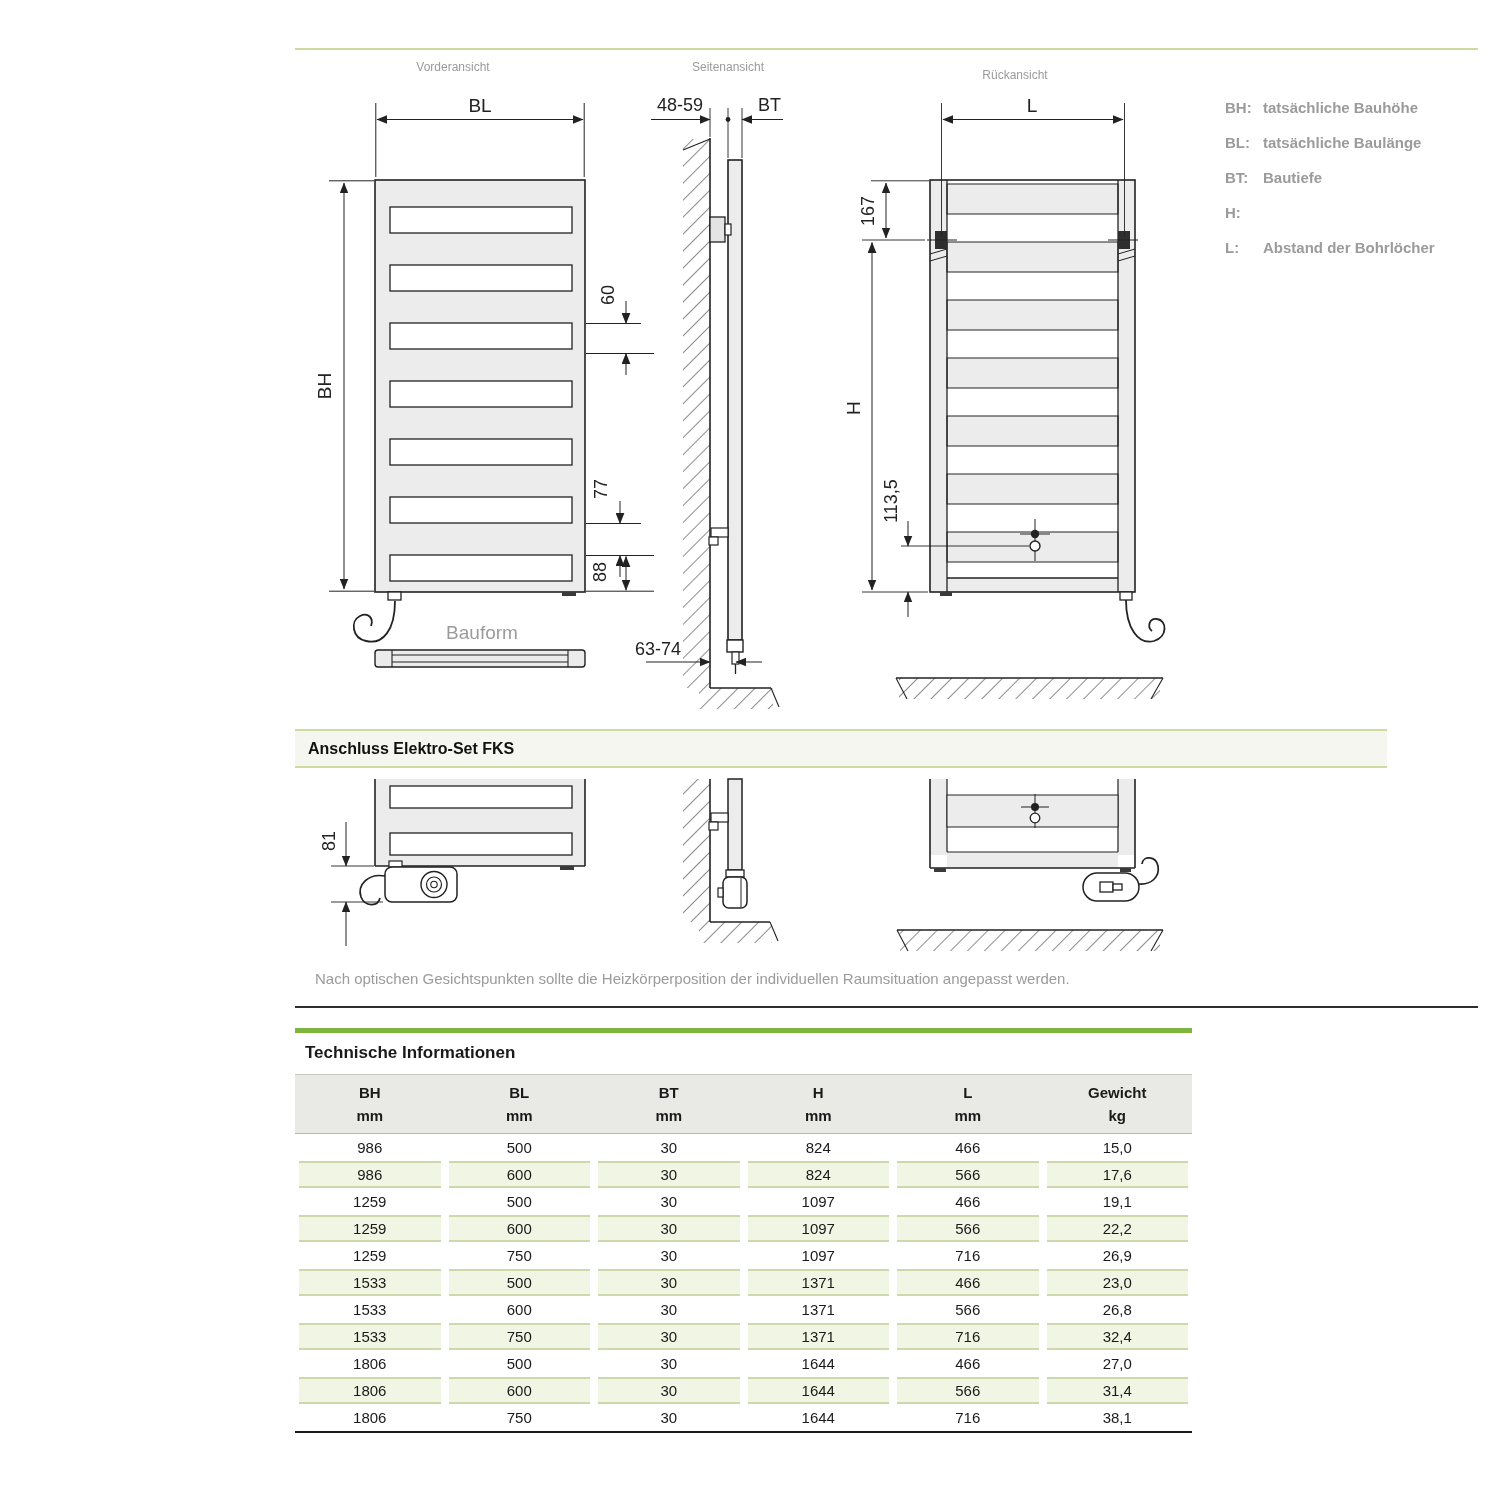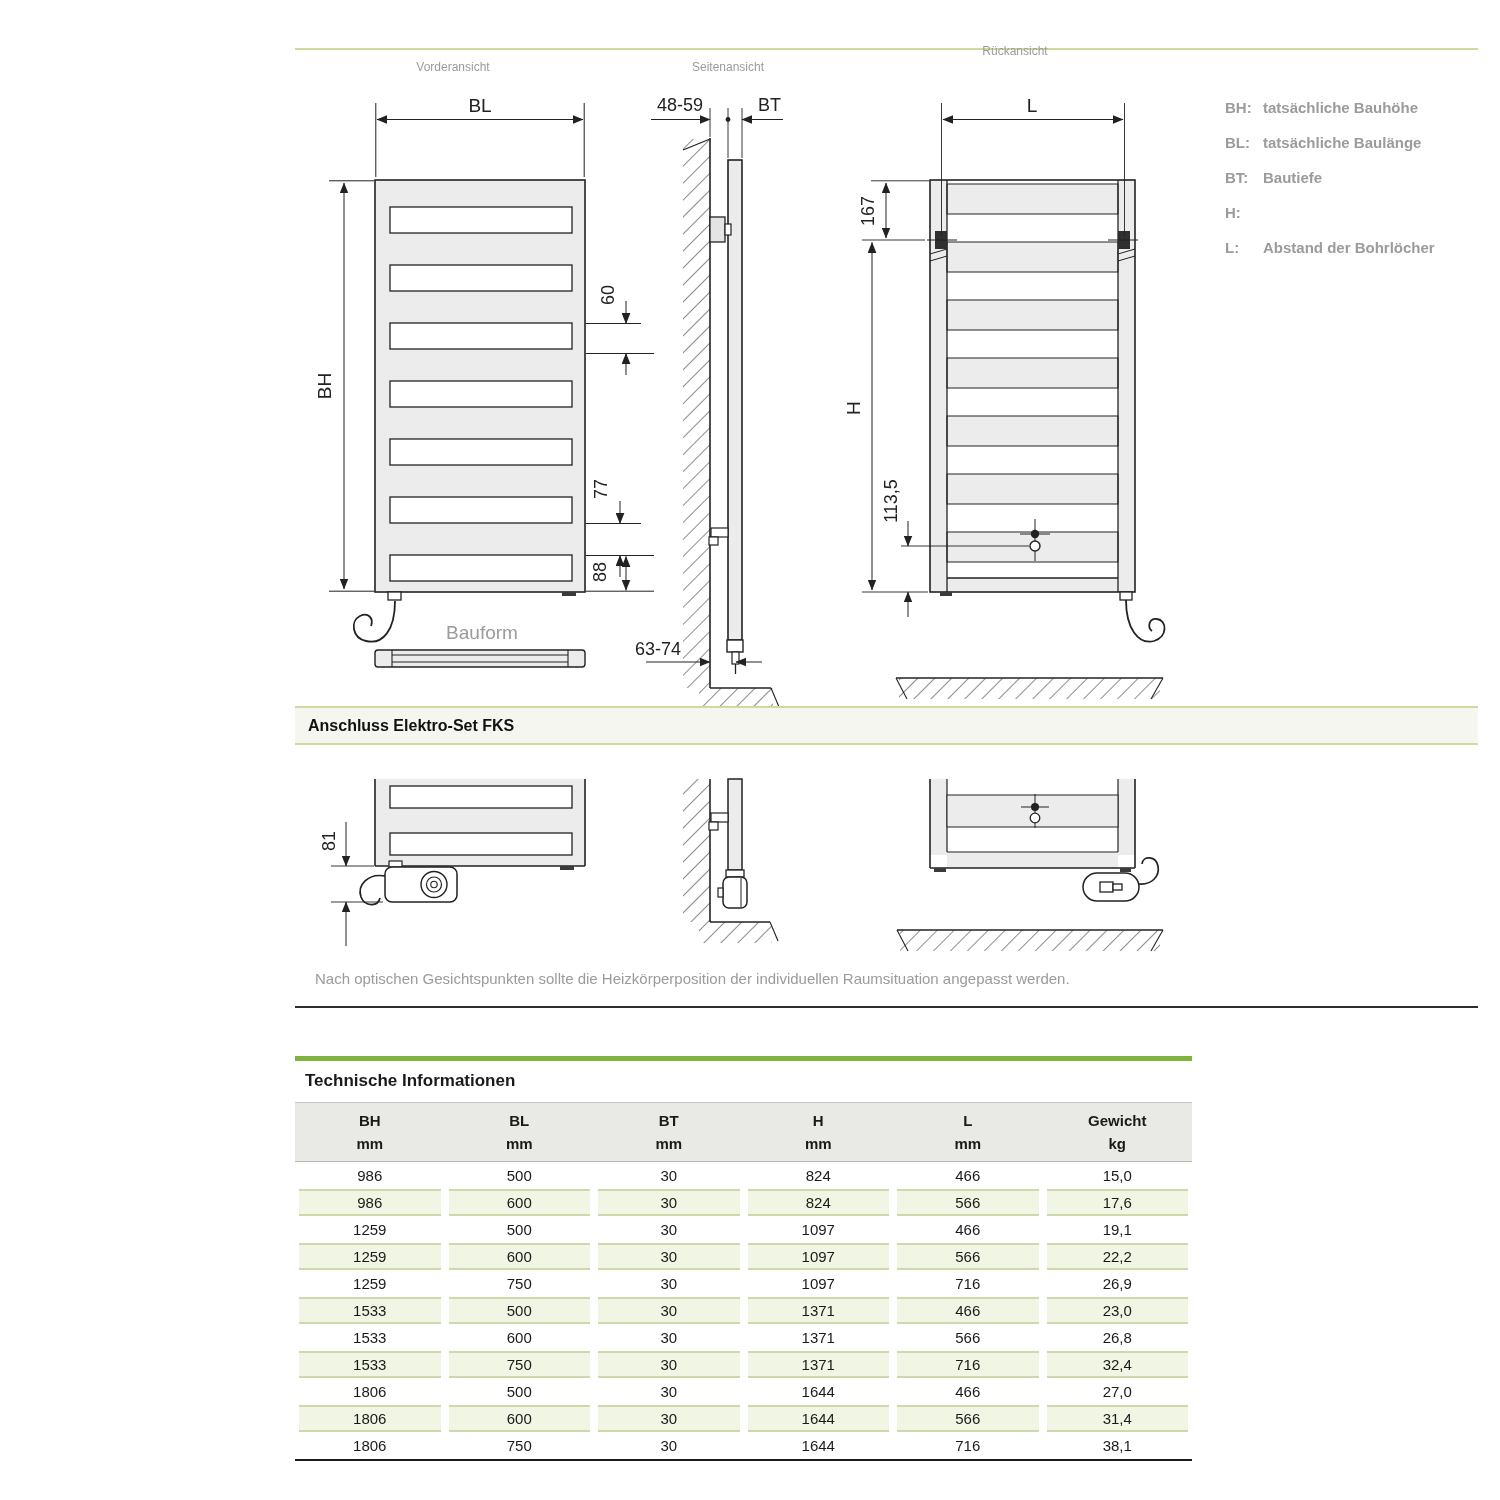--- a/index.html
+++ b/index.html
@@ -10,26 +10,26 @@
   .rule-top{top:48px;height:2px;background:#cbdc9e;}
   .rule-dark{top:1006px;height:2px;background:#2e2e2e;}
   .view-title{position:absolute;font-size:12px;color:#9b9b9b;transform:translateX(-50%);white-space:nowrap;}
   svg text{font-family:"Liberation Sans",sans-serif;fill:#222;font-size:18px;}
   svg text.big{font-size:19px;}
   svg text.gray{fill:#9b9b9b;font-size:19px;}
   .legend{position:absolute;left:1225px;top:97px;width:230px;}
   .legend-item{display:flex;margin-bottom:14px;color:#9b9b9b;font-size:15px;line-height:21px;font-weight:bold;}
   .legend-item.gap{margin-top:10px;}
   .legend-key{width:38px;flex:none;}
-  .elektro-bar{position:absolute;left:295px;top:706px;width:1183px;height:35px;
+  .elektro-bar{position:absolute;left:295px;top:729px;width:1092px;height:35px;
       background:#f5f6f0;border-top:2px solid #cbdc9e;border-bottom:2px solid #cbdc9e;
       display:flex;align-items:center;box-sizing:content-box;}
   .elektro-bar span{font-size:16px;font-weight:bold;color:#111;padding-left:13px;}
   .note{position:absolute;left:295px;top:970px;font-size:15px;color:#9b9b9b;margin-left:20px;}
-  .tech{position:absolute;left:295px;top:1028px;width:897px;margin-top:28px;}
+  .tech{position:absolute;left:295px;top:1028px;width:897px;}
   .tech-topbar{height:5px;background:#7fb43f;}
   .tech-title{font-weight:bold;font-size:17px;color:#1a1a1a;margin:10px 0 11px 10px;}
   .tech-header{display:grid;grid-template-columns:repeat(6,1fr);background:#e9e9e5;
       border-top:1px solid #c9c9c4;border-bottom:1px solid #b9b9b4;padding:6px 0;}
   .tech-header .col{text-align:center;font-weight:bold;font-size:15px;line-height:23px;color:#1a1a1a;}
   .tech-header .col span{display:block;}
   .trow{display:grid;grid-template-columns:repeat(6,1fr);height:27px;}
   .trow .cell{text-align:center;font-size:15px;line-height:27px;color:#1a1a1a;margin:0 4px;}
   .trow.alt .cell{background:#f1f5e3;border-top:2px solid #cdd9ab;border-bottom:2px solid #cdd9ab;
       line-height:23px;box-sizing:border-box;}
@@ -37,21 +37,21 @@
 </style>
 </head>
 <body>
 
 <div class="page">
 
   <div class="rule rule-top"></div>
 
   <div class="view-title" style="left:453px;top:60px">Vorderansicht</div>
   <div class="view-title" style="left:728px;top:60px">Seitenansicht</div>
-  <div class="view-title" style="left:1015px;top:44px">Rückansicht</div>
+  <div class="view-title" style="left:1015px;top:68px">Rückansicht</div>
 
   <svg class="abs" style="left:0;top:0" width="1500" height="727" viewBox="0 0 1500 727">
     <defs>
       <marker id="arr" viewBox="0 0 10 8" refX="9.5" refY="4" markerWidth="11" markerHeight="9" orient="auto-start-reverse" markerUnits="userSpaceOnUse">
         <path d="M0,0 L10,4 L0,8 z" fill="#222"></path>
       </marker>
       <pattern id="hatch" width="12" height="12" patternUnits="userSpaceOnUse" patternTransform="rotate(45)">
         <line x1="0" y1="0" x2="0" y2="12" stroke="#2b2b2b" stroke-width="1.1"></line>
       </pattern>
     </defs>

